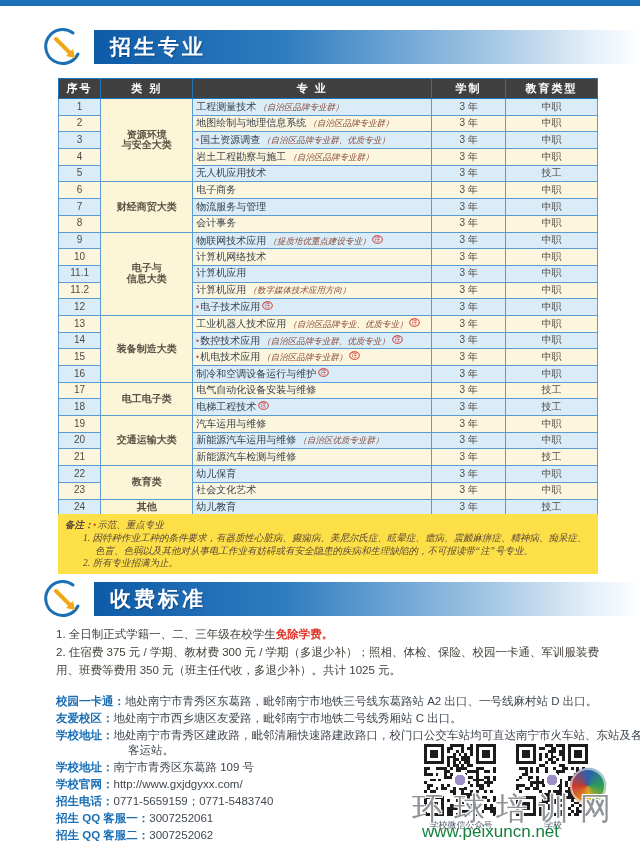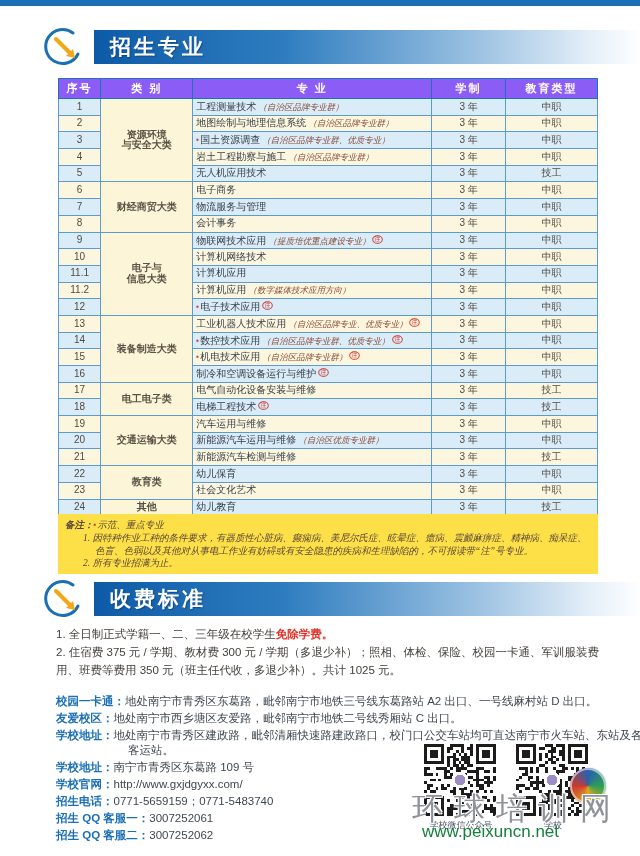--- a/index.html
+++ b/index.html
@@ -16,21 +16,21 @@
   .title-bar{
     width:548px;height:34px;display:flex;align-items:center;
     background:linear-gradient(to right,#0d5aa7 0%,#2f7dc0 35%,#9cc2e2 70%,#e9f2fa 92%,#ffffff 100%);
   }
   .title-bar span{color:#ffffff;font-size:21px;font-weight:bold;letter-spacing:3px;padding-left:16px;
     text-shadow:1px 1px 1px rgba(0,40,90,.45);}
 
   
   table.majors{position:absolute;top:78px;left:58px;width:540px;border-collapse:collapse;table-layout:fixed;}
   table.majors th{
-    background:#8b5cf6;color:#fff;font-size:11px;font-weight:bold;height:17px;
+    background:#404040;color:#fff;font-size:11px;font-weight:bold;height:17px;
     border:1px solid #1b74b8;letter-spacing:2px;margin-top:40px;
   }
   table.majors td{
     border:1px solid #5b9bd0;font-size:10px;height:15.7px;padding:0 3px;line-height:1.05;
     overflow:hidden;white-space:nowrap;
   }
   table.majors tr.odd  td{background:#d9ecf8;}
   table.majors tr.even td{background:#fdf6de;}
   table.majors td.cat{background:#fdf5d8 !important;text-align:center;color:#5a5244;font-weight:bold;white-space:normal;}
   td.no,td.dur,td.typ{text-align:center;color:#514a42;}

